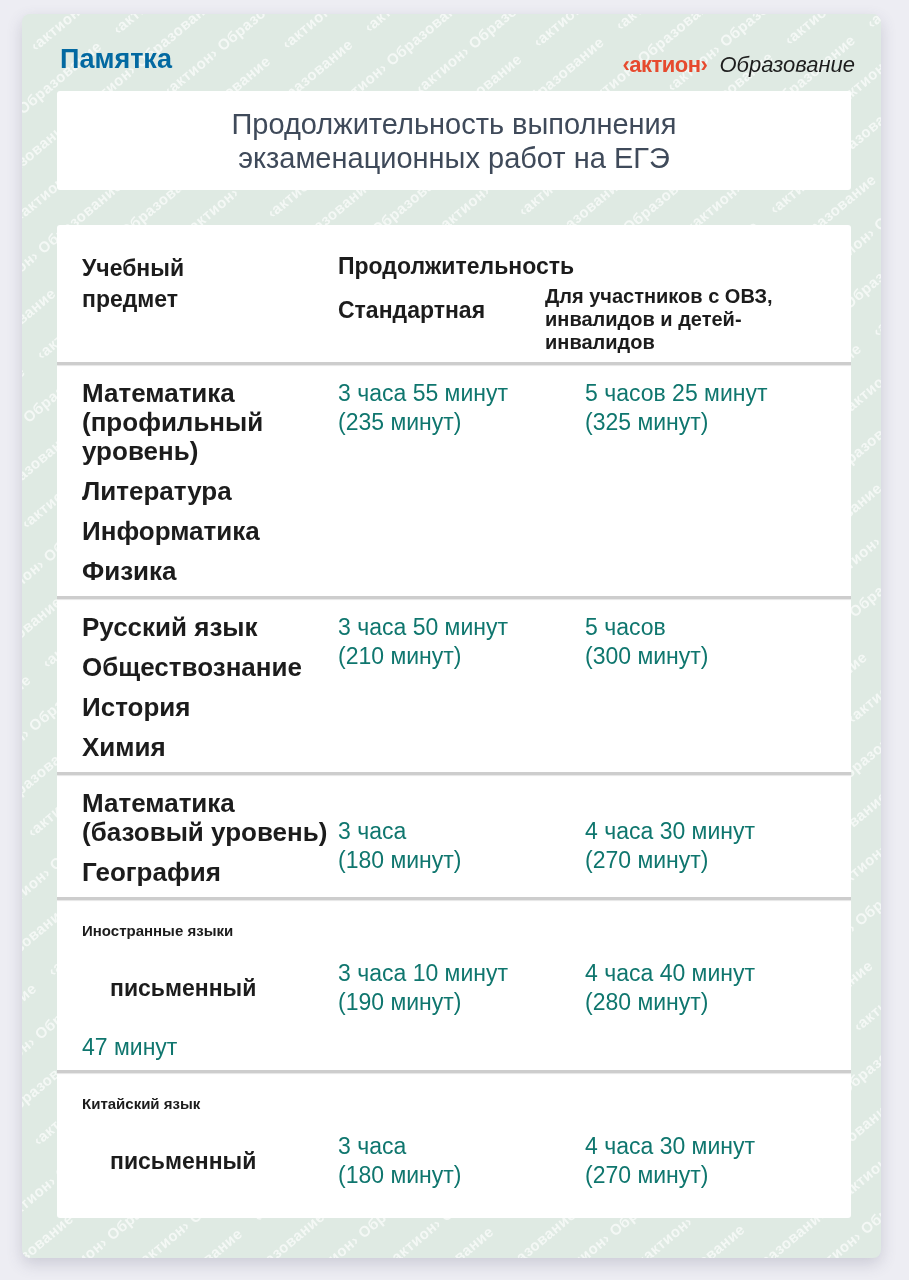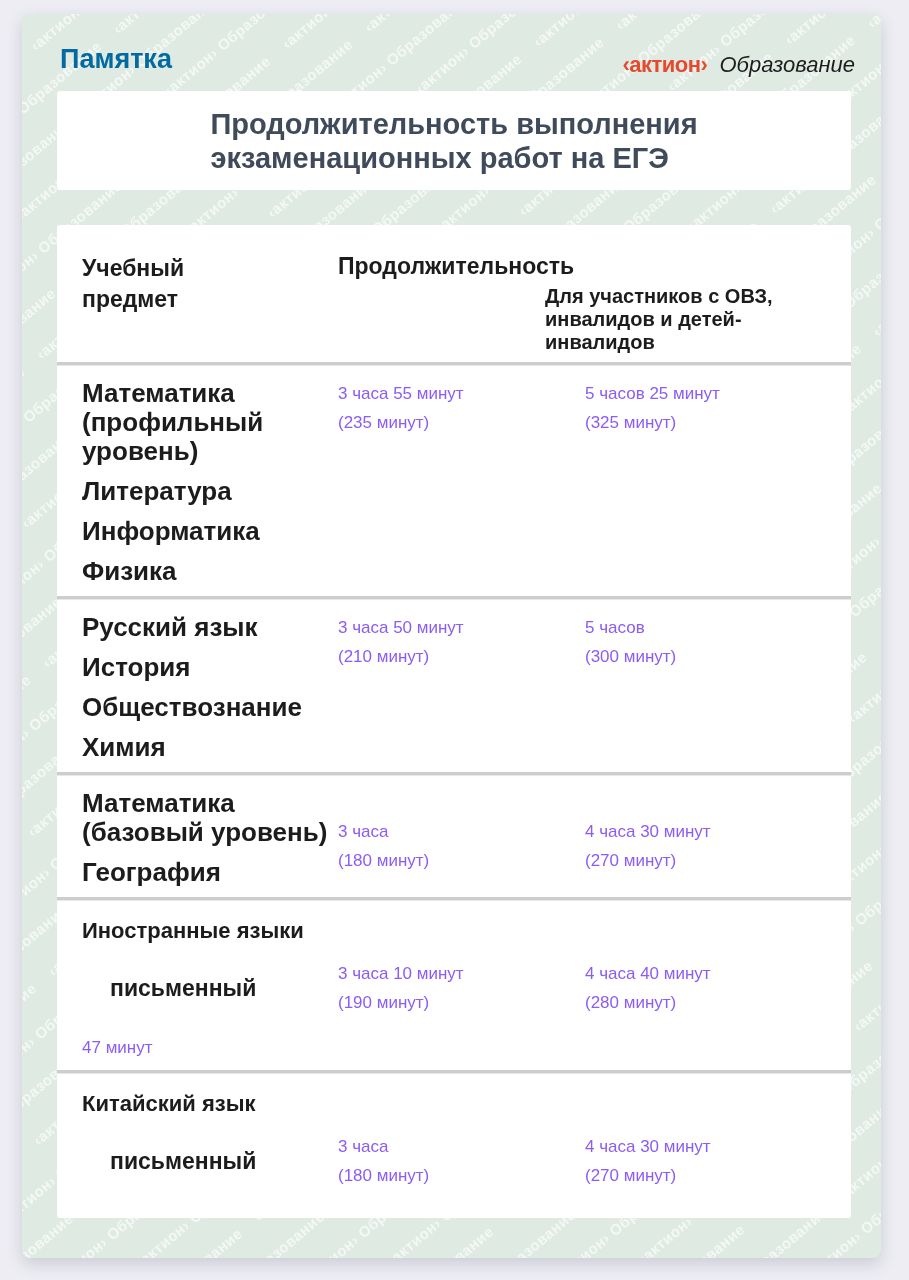--- a/index.html
+++ b/index.html
@@ -19,47 +19,47 @@
   .memo-label { position:absolute; left:38px; top:30px; font-size:27px; font-weight:600;
                 color:#0369a1; }
 
   .brand { position:absolute; right:26px; top:38px; font-size:22px; white-space:nowrap; }
   .brand-mark { color:#e64a2e; font-weight:700; letter-spacing:-0.5px; }
   .brand-name { color:#1d1d1d; font-style:italic; font-weight:500; margin-left:6px; }
 
   .title-box { position:absolute; left:35px; top:77px; width:794px; height:99px;
                background:#ffffff; border-radius:3px; display:flex; align-items:center;
                justify-content:center; }
-  .doc-title { font-size:29px; font-weight:700; line-height:34px; color:#3f4a5a;
-               text-align:left; white-space:pre-line; }
+  .doc-title { font-size:29px; font-weight:400; line-height:34px; color:#3f4a5a;
+               text-align:center; white-space:pre-line; }
 
   .table-box { position:absolute; left:35px; top:211px; width:794px; height:993px;
                background:#ffffff; border-radius:3px; overflow:hidden; color:#1c1c1c; }
 
   .thead { display:grid; grid-template-columns:256px 207px 1fr; grid-template-rows:32px auto;
            padding:28px 14px 8px 25px; }
   .subject-h { grid-column:1; grid-row:1 / 3; font-size:23px; font-weight:700;
                line-height:31px; white-space:pre-line; }
   .duration-h { grid-column:2 / 4; grid-row:1; font-size:23px; font-weight:700; }
   .standard-h { grid-column:2; grid-row:2; font-size:23px; font-weight:700; padding-top:12px; }
   .special-h { grid-column:3; grid-row:2; font-size:20px; font-weight:700; line-height:23px;
                white-space:pre-line; }
 
   .divider { height:3px; background:#cdcdcd; box-shadow:0 1px 1px rgba(0,0,0,0.10); }
 
   .group { display:grid; grid-template-columns:256px 247px 1fr; align-items:start;
            padding:14px 14px 10px 25px; }
   .subject { font-size:26px; font-weight:700; line-height:29px; margin-bottom:11px;
              white-space:pre-line; }
   .subject:last-child { margin-bottom:0; }
-  .val { font-size:17px; line-height:29px; white-space:pre-line; color:#8b5cf6; }
+  .val { font-size:23px; line-height:29px; white-space:pre-line; color:#0f766e; }
   .group.center-vals .val { margin-top:28px; }
 
   .group-lang { padding:16px 14px 8px 25px; }
-  .group-title { font-size:22px; font-weight:700; line-height:29px; }
+  .group-title { font-size:15px; font-weight:700; line-height:29px; }
   .subrow { display:grid; grid-template-columns:256px 247px 1fr; align-items:start;
             margin-top:14px; }
   .subrow.oral { margin-top:16px; }
   .sublabel { font-size:23px; font-weight:700; line-height:29px; padding-left:28px; }
   .subrow.twoline .sublabel { padding-top:15px; }
 </style>
 </head>
 <body>
 
 <div class="page">
@@ -145,20 +145,21 @@
       <div class="doc-title">Продолжительность выполнения
 экзаменационных работ на ЕГЭ</div>
     </div>
 
     <div class="table-box">
 
       <div class="thead">
         <div class="subject-h">Учебный
 предмет</div>
         <div class="duration-h">Продолжительность</div>
+        <div class="standard-h">Стандартная</div>
         <div class="special-h">Для участников с ОВЗ,
 инвалидов и детей-инвалидов</div>
       </div>
 
       <div class="divider"></div>
 
       <div class="group">
         <div class="subjects">
           <div class="subject">Математика
 (профильный уровень)</div>
@@ -170,22 +171,22 @@
 (235 минут)</div>
         <div class="val">5 часов 25 минут
 (325 минут)</div>
       </div>
 
       <div class="divider"></div>
 
       <div class="group">
         <div class="subjects">
           <div class="subject">Русский язык</div>
+          <div class="subject">Обществознание</div>
           <div class="subject">История</div>
-          <div class="subject">Обществознание</div>
           <div class="subject">Химия</div>
         </div>
         <div class="val">3 часа 50 минут
 (210 минут)</div>
         <div class="val">5 часов
 (300 минут)</div>
       </div>
 
       <div class="divider"></div>
 

